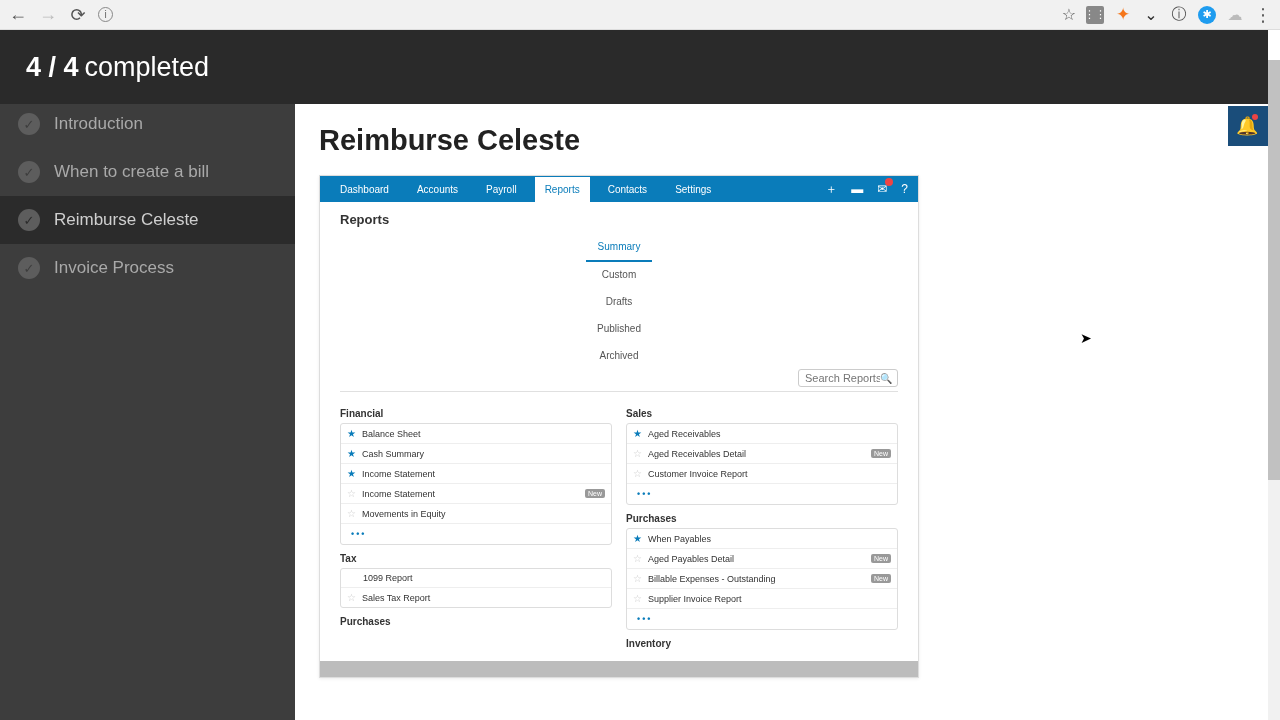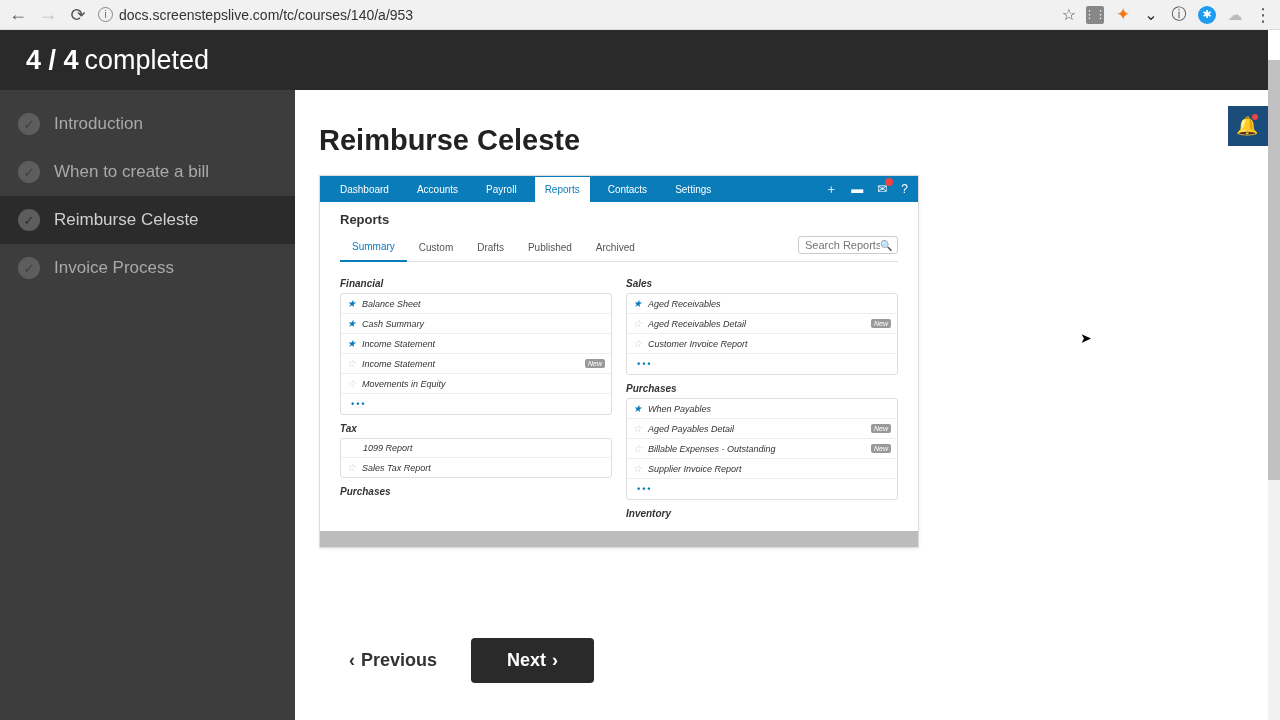--- a/index.html
+++ b/index.html
@@ -19,21 +19,21 @@
 .ext.pocket { color: #333; font-size:16px; }
 .ext.info { color: #555; font-size: 15px; }
 .ext.blue { background: #1e9cef; border-radius: 50%; }
 .ext.cloud { color: #bbb; font-size:15px; }
 .menu-dots { color: #555; font-size: 18px; }
 
 
 .page { display: flex; height: 690px; background: #fff; position: relative; }
 
 
-.header-bar { position: absolute; top: 0; left: 0; right: 12px; height: 60px; background: #2a2a2a; color: #fff; display: flex; align-items: center; padding-left: 26px; z-index: 2; font-size: 27px;}
+.header-bar { position: absolute; top: 0; left: 0; right: 12px; height: 74px; background: #2a2a2a; color: #fff; display: flex; align-items: center; padding-left: 26px; z-index: 2; font-size: 27px;}
 .header-bar .bold { font-weight: 700; }
 .header-bar .light { font-weight: 300; margin-left: 6px; }
 
 
 .sidebar { width: 295px; background: #3d3d3d; padding-top: 70px; height: 100%; }
 .side-item { display: flex; align-items: center; padding: 13px 18px; gap: 14px; color: #a9a9a9; font-size: 17px; cursor: pointer; }
 .side-item.active { background: #2b2b2b; color: #cfcfcf; }
 .check-circle { width: 22px; height: 22px; border-radius: 50%; background: #5d5d5d; display: flex; align-items: center; justify-content: center; color: #3d3d3d; font-size: 13px; flex-shrink:0; }
 .side-item.active .check-circle { background: #5d5d5d; color:#2b2b2b; }
 
@@ -47,29 +47,29 @@
 .embed-nav { background: #0a7cba; height: 26px; display: flex; align-items: center; padding: 0 10px; }
 .embed-nav-left { display: flex; gap: 8px; }
 .embed-tab { color: #fff; font-size: 10px; padding: 7px 10px; cursor: pointer; }
 .embed-tab.active { background: #fff; color: #0a7cba; }
 .embed-nav-right { margin-left: auto; display: flex; gap: 14px; align-items: center; color: #fff; font-size: 12px; }
 .embed-nav-right .ico { position:relative; }
 .embed-nav-right .badge { position:absolute; top:-4px; right:-6px; background:#e44; border-radius:50%; width:8px; height:8px; font-size:6px; }
 
 .embed-body { padding: 10px 20px 0 20px; }
 .embed-body h3 { font-size: 13px; font-weight: 700; color: #333; margin-bottom: 6px; }
-.sub-tabs { display: flex; gap: 0; border-bottom: 1px solid #e0e0e0; margin-bottom: 8px; align-items: center; }
+.sub-tabs { display: flex; gap: 0; border-bottom: 1px solid #e0e0e0; margin-bottom: 8px; align-items: center; flex-direction: column; }
 .sub-tab { font-size: 10px; color: #555; padding: 8px 12px; cursor:pointer; }
 .sub-tab.active { color: #0a7cba; border-bottom: 2px solid #0a7cba; margin-bottom:-1px; }
 .search-box { margin-left: auto; display:flex; align-items:center; border:1px solid #ccc; border-radius:3px; padding: 2px 6px; width: 100px; margin-bottom:4px; }
 .search-box input { border:none; outline:none; font-size:11px; width: 75px; color:#888; }
 .search-box .sicon { color:#888; font-size:10px; }
 
 .cols { display: flex; gap: 14px; }
-.col { flex: 1; font-style: italic; }
+.col { flex: 1; }
 .group-title { font-size: 10px; font-weight: 700; color: #333; margin: 8px 0 4px 0; }
 .report-list { border:1px solid #ddd; border-radius:3px; }
 .report-item { display:flex; align-items:center; padding: 4px 6px; font-size: 9px; color:#333; border-bottom:1px solid #eee; gap:6px; }
 .report-item:last-child { border-bottom:none; }
 .report-item .star-i { color:#0a7cba; font-size:10px; }
 .report-item .star-o { color:#ccc; font-size:10px; }
 .report-item .badge-new { margin-left:auto; background:#999; color:#fff; font-size:7px; padding:1px 3px; border-radius:2px; }
 .report-item.more { color:#0a7cba; padding:5px 10px; letter-spacing:2px; font-weight:bold; }
 
 .embed-footer { height: 16px; background: #bcbcbc; margin-top:8px;}
@@ -93,21 +93,20 @@
 </style>
 </head>
 <body>
 
 <div class="browser-bar">
   <span class="nav-btn">←</span>
   <span class="nav-btn disabled">→</span>
   <span class="nav-btn">⟳</span>
   <div class="url-area">
     <span class="info-icon">i</span>
-    <span>docs.screenstepslive.com/tc/courses/140/a/953</span>
   </div>
   <div class="ext-icons">
     <span class="star">☆</span>
     <span class="ext gray">⋮⋮</span>
     <span class="ext orange">✦</span>
     <span class="ext pocket">⌄</span>
     <span class="ext info">ⓘ</span>
     <span class="ext blue">✱</span>
     <span class="ext cloud">☁</span>
     <span class="menu-dots">⋮</span>

